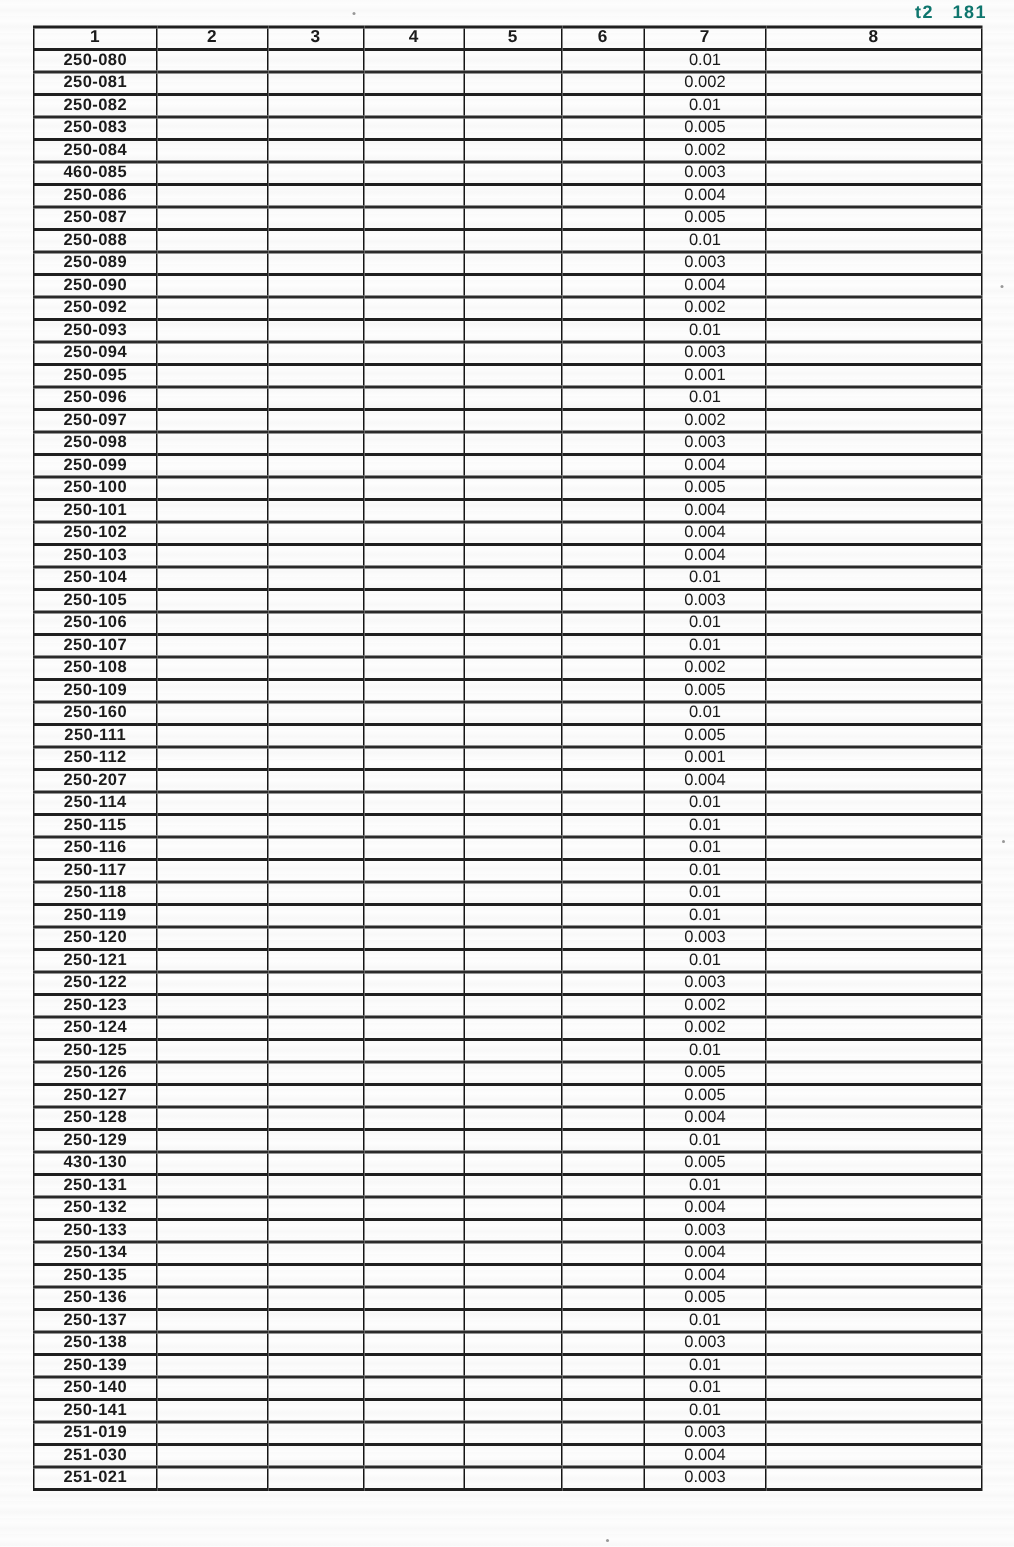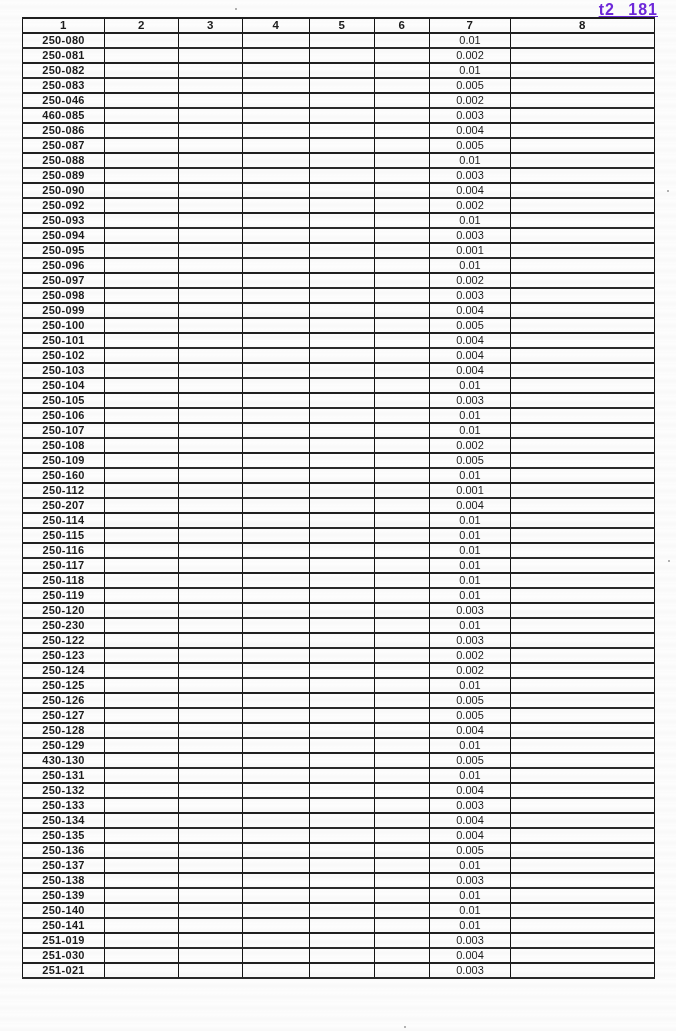--- a/index.html
+++ b/index.html
@@ -26,27 +26,26 @@
       rgba(0,0,0,0.0) 3px,
       rgba(0,0,0,0.018) 7px,
       rgba(0,0,0,0.0) 11px
     );
     pointer-events: none;
   }
   .page-num {
     position: absolute;
     top: 1px;
     right: 18px;
-    font-size: 16px;
+    font-size: 12px;
     font-weight: bold;
     letter-spacing: 1px;
     word-spacing: 8px;
-    color: #6d28d9;
+    color: #0f766e;
     font-family: "Liberation Sans", sans-serif;
-    text-decoration: underline;
   }
   table.scan-table {
     position: absolute;
     left: 22px;
     top: 17px;
     width: 632px;
     border-collapse: collapse;
     table-layout: fixed;
     background: transparent;
   }
@@ -158,21 +157,21 @@
         <td class="cell-id">250-083</td>
         <td></td>
         <td></td>
         <td></td>
         <td></td>
         <td></td>
         <td class="cell-val">0.005</td>
         <td></td>
       </tr>
       <tr>
-        <td class="cell-id">250-046</td>
+        <td class="cell-id">250-084</td>
         <td></td>
         <td></td>
         <td></td>
         <td></td>
         <td></td>
         <td class="cell-val">0.002</td>
         <td></td>
       </tr>
       <tr>
         <td class="cell-id">460-085</td>
@@ -418,20 +417,30 @@
         <td class="cell-id">250-160</td>
         <td></td>
         <td></td>
         <td></td>
         <td></td>
         <td></td>
         <td class="cell-val">0.01</td>
         <td></td>
       </tr>
       <tr>
+        <td class="cell-id">250-111</td>
+        <td></td>
+        <td></td>
+        <td></td>
+        <td></td>
+        <td></td>
+        <td class="cell-val">0.005</td>
+        <td></td>
+      </tr>
+      <tr>
         <td class="cell-id">250-112</td>
         <td></td>
         <td></td>
         <td></td>
         <td></td>
         <td></td>
         <td class="cell-val">0.001</td>
         <td></td>
       </tr>
       <tr>
@@ -508,21 +517,21 @@
         <td class="cell-id">250-120</td>
         <td></td>
         <td></td>
         <td></td>
         <td></td>
         <td></td>
         <td class="cell-val">0.003</td>
         <td></td>
       </tr>
       <tr>
-        <td class="cell-id">250-230</td>
+        <td class="cell-id">250-121</td>
         <td></td>
         <td></td>
         <td></td>
         <td></td>
         <td></td>
         <td class="cell-val">0.01</td>
         <td></td>
       </tr>
       <tr>
         <td class="cell-id">250-122</td>

